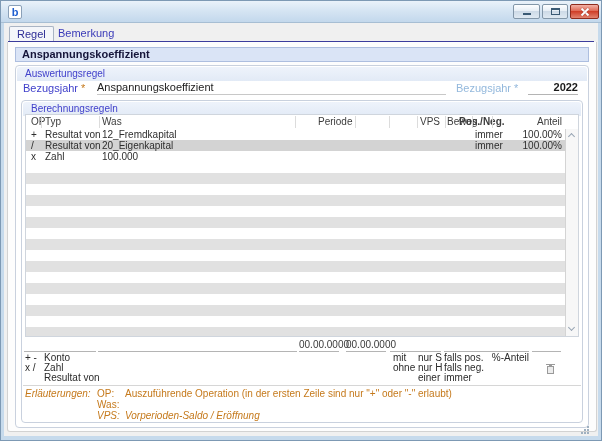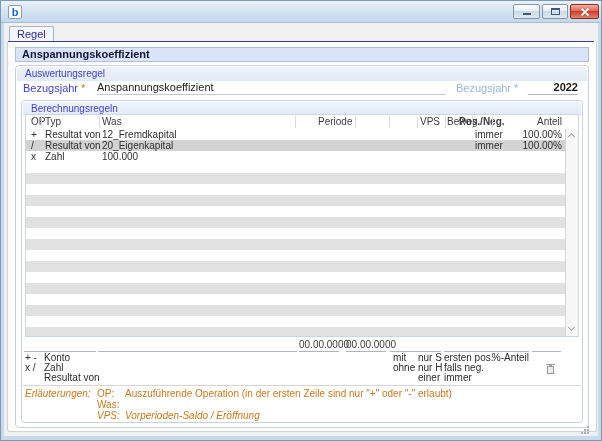--- a/index.html
+++ b/index.html
@@ -158,20 +158,21 @@
       </div>
     <div class="wbtn closeb">
         <span class="glyph-x1"></span>
         <span class="glyph-x2"></span>
       </div>
   </div>
 
   <div class="client"></div>
 
   <div class="tab active">Regel</div>
+  <div class="tab inactive">Bemerkung</div>
   <div class="tabline"></div>
 
   <div class="content"></div>
 
   <div class="rulebar">Anspannungskoeffizient</div>
 
   <div class="group g1">
     <div class="gstrip">Auswertungsregel</div>
   </div>
 
@@ -269,21 +270,21 @@
   <span class="lg lt1 lc-sym">+ -</span>
   <span class="lg lt2 lc-sym">x /</span>
   <span class="lg lt1 lc-name">Konto</span>
   <span class="lg lt2 lc-name">Zahl</span>
   <span class="lg lt3 lc-name">Resultat von</span>
   <span class="lg lt1 lc-vps">mit</span>
   <span class="lg lt2 lc-vps">ohne</span>
   <span class="lg lt1 lc-bew">nur S</span>
   <span class="lg lt2 lc-bew">nur H</span>
   <span class="lg lt3 lc-bew">einer</span>
-  <span class="lg lt1 lc-pn">ersten pos.</span>
+  <span class="lg lt1 lc-pn">falls pos.</span>
   <span class="lg lt2 lc-pn">falls neg.</span>
   <span class="lg lt3 lc-pn">immer</span>
   <span class="lg lt1 lc-ant">%-Anteil</span>
   <div class="trash"></div>
 
   <div class="lsep"></div>
 
   <span class="note n-label">Erläuterungen:</span>
   <span class="note n-term nr1">OP:</span>
   <span class="note n-text nr1">Auszuführende Operation (in der ersten Zeile sind nur "+" oder "-" erlaubt)</span>

